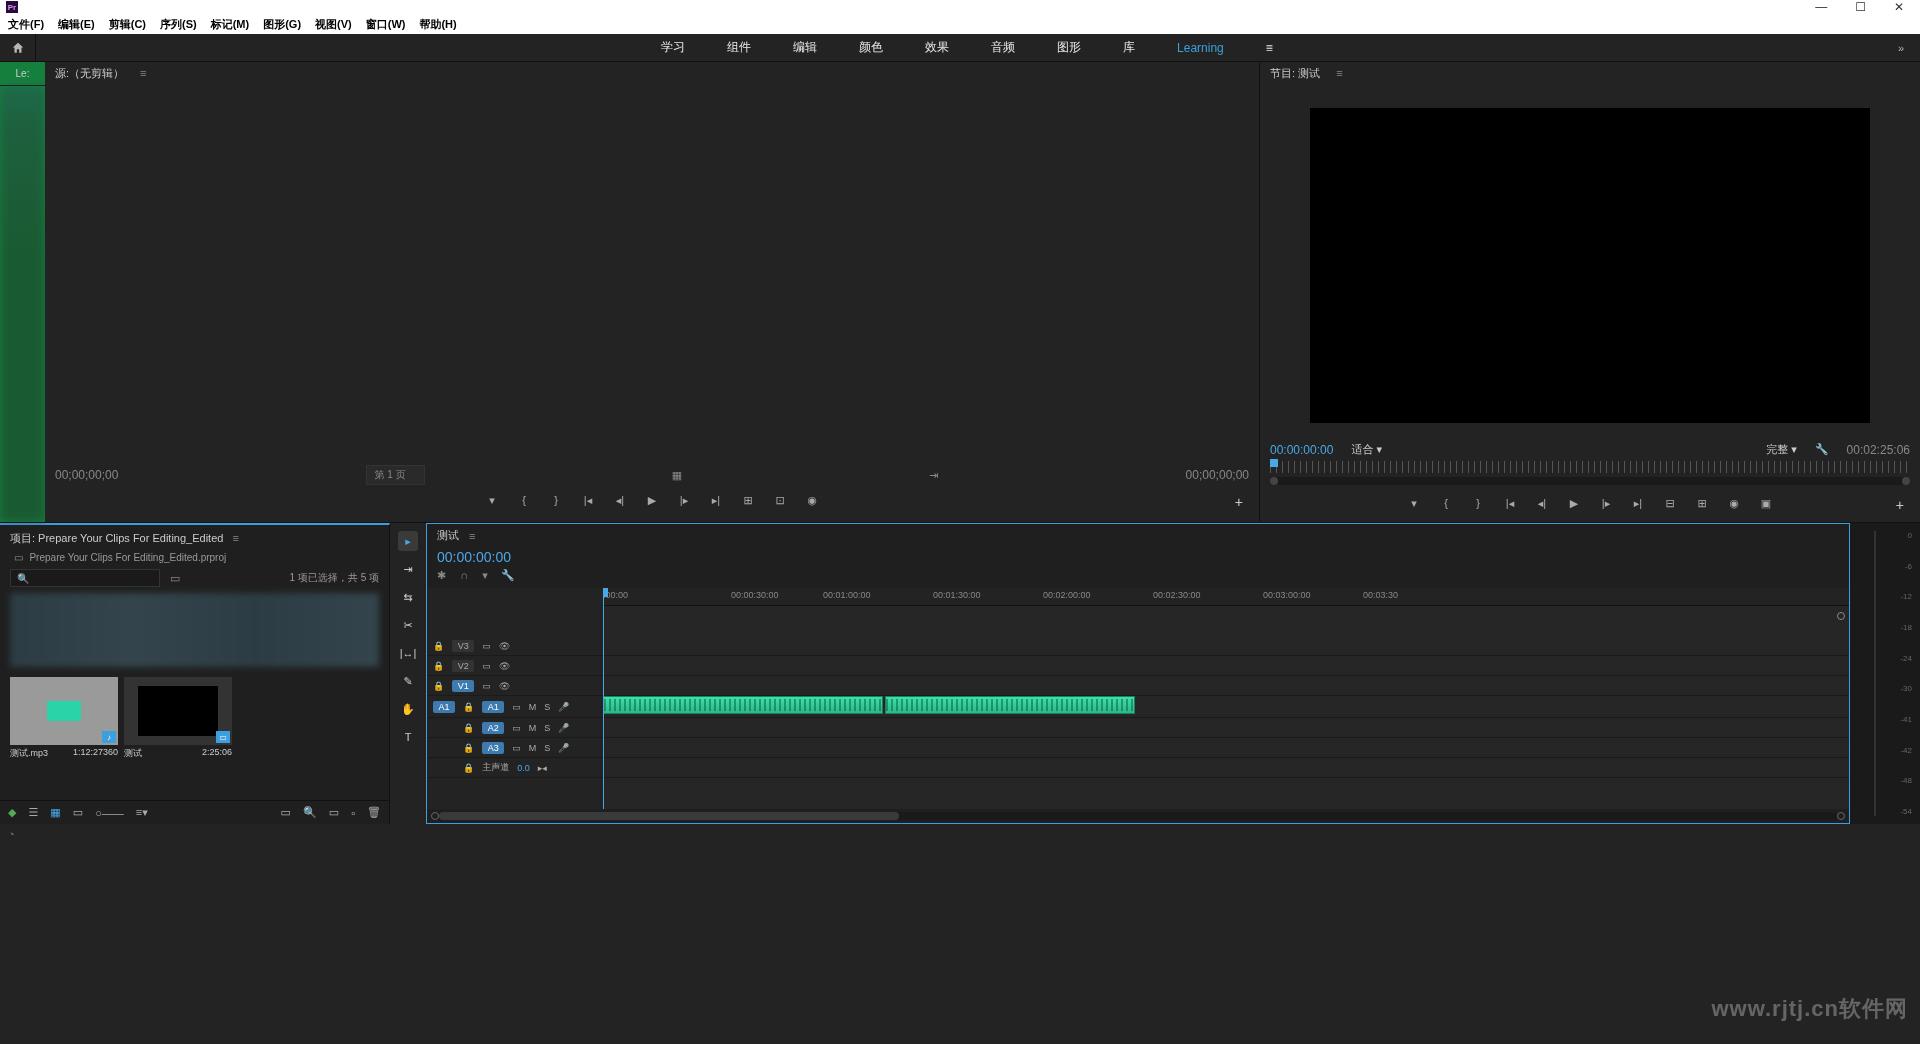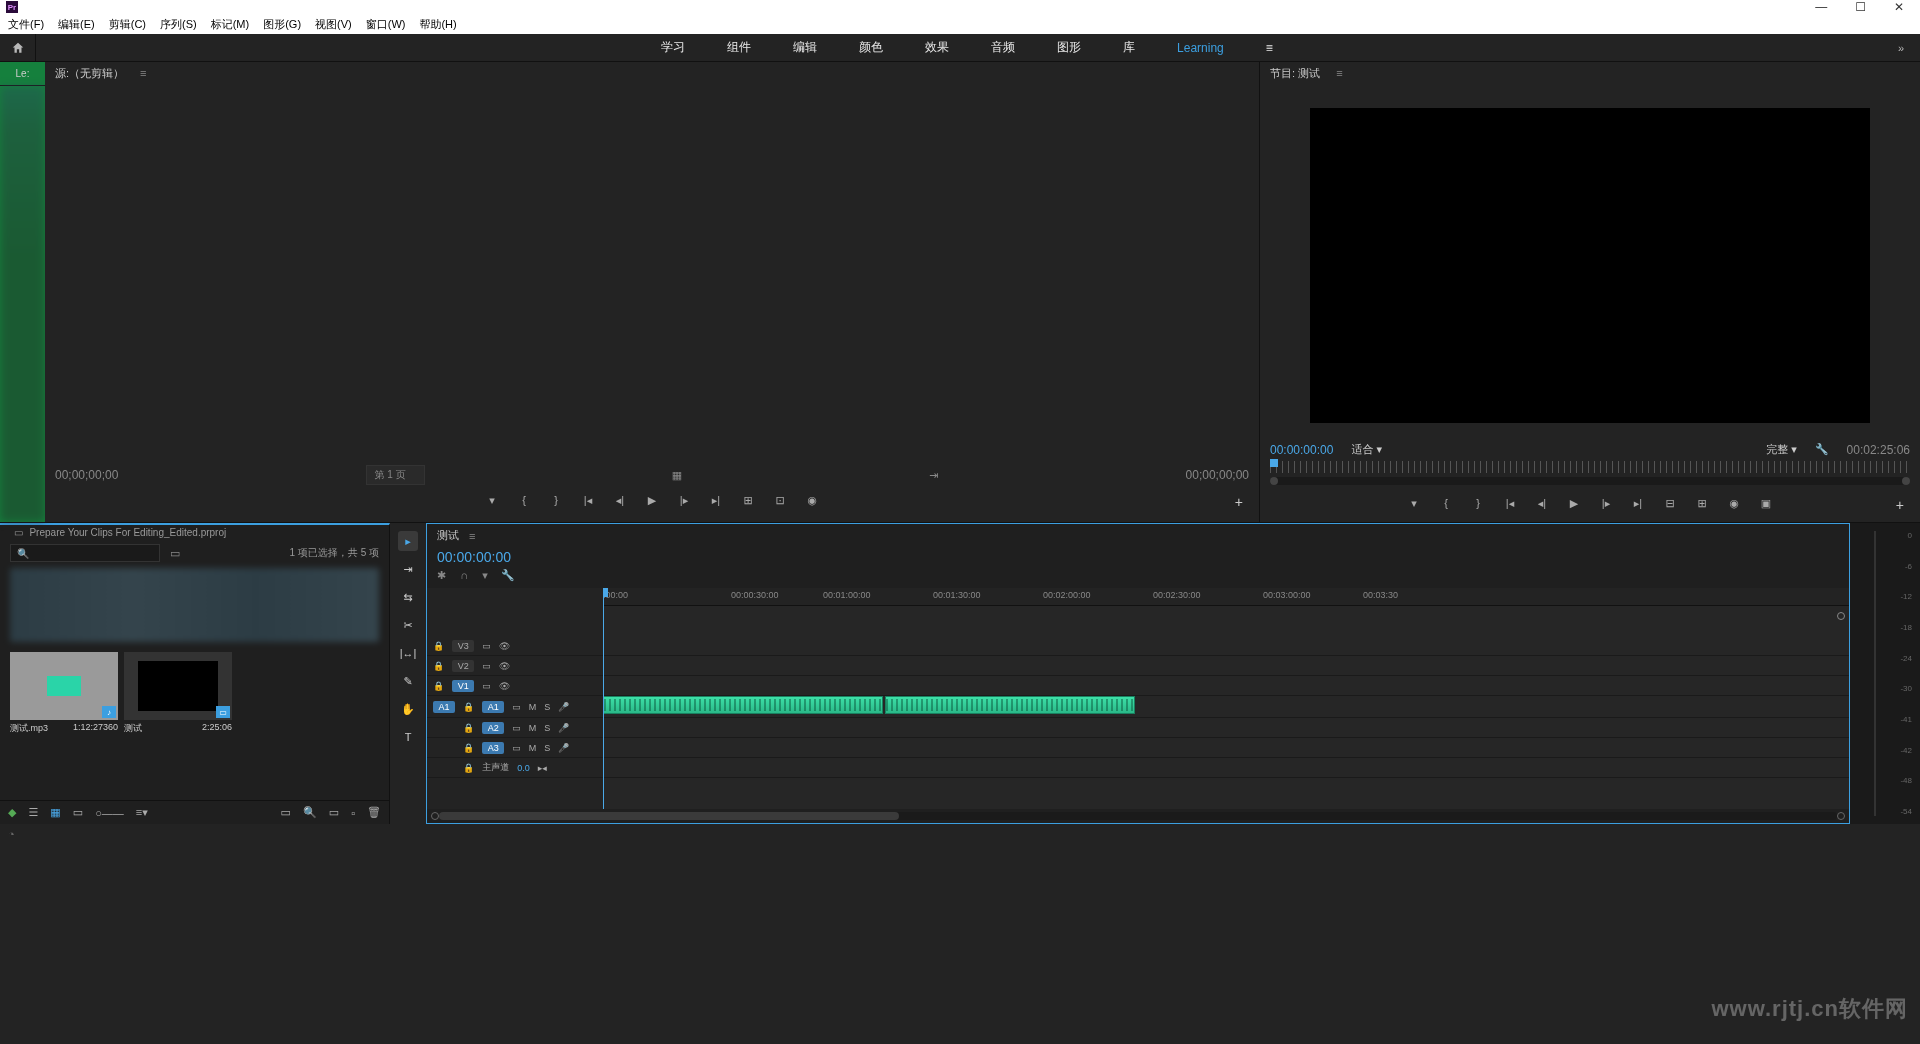--- a/index.html
+++ b/index.html
@@ -3,21 +3,21 @@
 <meta charset="utf-8">
 <style>
 * { margin: 0; padding: 0; box-sizing: border-box; font-family: "Microsoft YaHei", Arial, sans-serif; }
 body { background: #232323; color: #b8b8b8; font-size: 11px; overflow: hidden; width: 1920px; height: 1044px; position: relative; }
 
 .titlebar { background: #fff; height: 14px; display: flex; align-items: center; padding: 0 6px; color: #000; font-size: 11px; }
 .titlebar .icon { width: 12px; height: 12px; background: #2a0a3a; margin-right: 6px; display: inline-flex; align-items: center; justify-content: center; color: #e090ff; font-size: 8px; font-weight: bold; }
 .winctrls { position: absolute; right: 0; top: 0; display: flex; gap: 28px; padding-right: 16px; }
 .winctrls span { cursor: pointer; font-size: 12px; color: #333; }
 
-.menubar { background: #fff; height: 20px; display: flex; align-items: center; gap: 14px; padding: 0 8px; color: #000; font-size: 11px; }
+.menubar { background: #fff; height: 20px; display: flex; align-items: center; gap: 14px; padding: 0 8px; color: #000; font-size: 11px; font-weight: bold; }
 .menubar span { cursor: pointer; }
 
 .toolbar { background: #232323; height: 28px; display: flex; align-items: center; border-bottom: 1px solid #111; }
 .home-btn { width: 36px; height: 100%; display: flex; align-items: center; justify-content: center; border-right: 1px solid #111; }
 .workspace-tabs { flex: 1; display: flex; justify-content: center; gap: 42px; align-items: center; }
 .workspace-tabs span { color: #e8e8e8; cursor: pointer; font-size: 12px; }
 .workspace-tabs .active { color: #3c9fe0; }
 .ws-right { display: flex; align-items: center; gap: 14px; padding-right: 16px; }
 
 .main { display: flex; height: 460px; }
@@ -231,20 +231,24 @@
         <span class="tbtn">▣</span>
         <span class="add">+</span>
       </div>
     </div>
   </div>
 </div>
 
 <div class="lower">
 
   <div class="project-panel">
+    <div class="proj-header">
+      <span>项目: Prepare Your Clips For Editing_Edited</span>
+      <span class="menu-icon" style="margin-left:6px;color:#888">≡</span>
+    </div>
     <div class="proj-sub">
       <span>▭</span>
       <span>Prepare Your Clips For Editing_Edited.prproj</span>
     </div>
     <div class="proj-search-row">
       <div class="proj-search">🔍</div>
       <span style="color:#888">▭</span>
       <span class="proj-info">1 项已选择，共 5 项</span>
     </div>
     <div class="proj-preview"></div>

